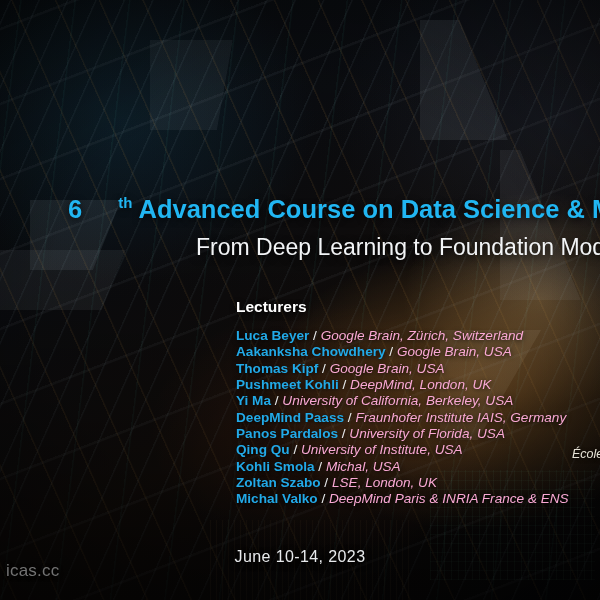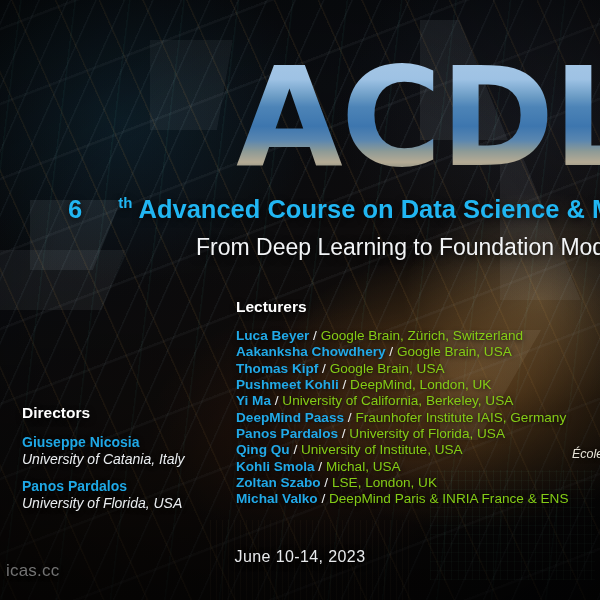--- a/index.html
+++ b/index.html
@@ -131,21 +131,21 @@
   
   #lecturers{position:absolute;left:236px;top:298px;width:370px;}
   #lecturers .sec-head{
     color:#fff;font-size:15.5px;font-weight:700;margin-bottom:12px;
     text-shadow:0 2px 6px rgba(0,0,0,.85);
   }
   .lect{font-size:13.6px;line-height:16.35px;white-space:nowrap;
         text-shadow:0 1px 5px rgba(0,0,0,.88);}
   .lect .name{color:#22a9e7;font-weight:700;}
   .lect .sep{color:#eceff1;font-weight:400;}
-  .lect .aff{color:#84cc16;}
+  .lect .aff{color:#f9a8d4;font-style:italic;}
 
   
   #partner-clip{
     position:absolute;left:572px;top:447px;
     color:#e6e2d6;font-size:12.5px;font-style:italic;white-space:nowrap;
     text-shadow:0 1px 4px rgba(0,0,0,.8);
   }
 
   
   #footer{
@@ -175,40 +175,25 @@
   <div class="bg-layer bg-base"></div>
   <div class="bg-layer slabs"></div>
   <div class="bg-layer streaks-a"></div>
   <div class="bg-layer streaks-b"></div>
   <div class="bg-layer streaks-c"></div>
   <div class="bg-layer streaks-d"></div>
   <div class="bg-layer circuit"></div>
   <div class="bg-layer vignette"></div>
   <div class="bg-layer darken-text"></div>
 
-  <div id="wordmark">
-    <span class="acdl">ACDL</span>
-  </div>
 
   <div id="course-title"><span>6</span><sup>th</sup><span> Advanced Course on Data Science &amp; Machine Learning</span></div>
 
   <div id="course-subtitle">From Deep Learning to Foundation Models</div>
 
-  <div id="directors">
-    <div class="sec-head">Directors</div>
-
-    <div class="director">
-      <div class="name">Giuseppe Nicosia</div>
-      <div class="aff">University of Catania, Italy</div>
-    </div>
-    <div class="director">
-      <div class="name">Panos Pardalos</div>
-      <div class="aff">University of Florida, USA</div>
-    </div>
-  </div>
 
   <div id="lecturers">
     <div class="sec-head">Lecturers</div>
 
     <div class="lect"><span class="name">Luca Beyer</span><span class="sep"> / </span><span class="aff">Google Brain, Zürich, Switzerland</span></div>
     <div class="lect"><span class="name">Aakanksha Chowdhery</span><span class="sep"> / </span><span class="aff">Google Brain, USA</span></div>
     <div class="lect"><span class="name">Thomas Kipf</span><span class="sep"> / </span><span class="aff">Google Brain, USA</span></div>
     <div class="lect"><span class="name">Pushmeet Kohli</span><span class="sep"> / </span><span class="aff">DeepMind, London, UK</span></div>
     <div class="lect"><span class="name">Yi Ma</span><span class="sep"> / </span><span class="aff">University of California, Berkeley, USA</span></div>
     <div class="lect"><span class="name">DeepMind Paass</span><span class="sep"> / </span><span class="aff">Fraunhofer Institute IAIS, Germany</span></div>

